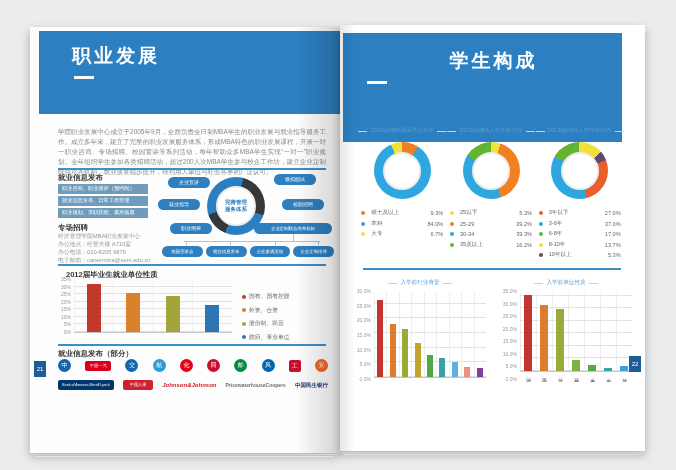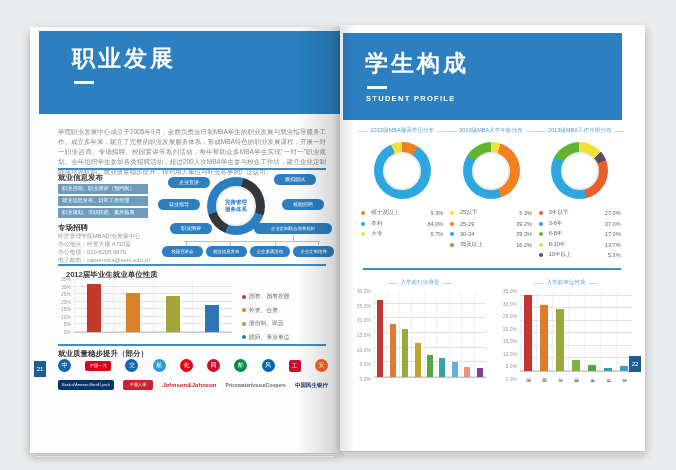--- a/index.html
+++ b/index.html
@@ -6,25 +6,25 @@
   body{font-family:"Liberation Sans","DejaVu Sans",sans-serif;background:#ebeced;}
   #canvas{position:relative;width:676px;height:470px;background:#ebeced;overflow:hidden;}
   .page{position:absolute;background:#fdfdfd;box-shadow:0 4px 9px rgba(0,0,0,.28);}
   #page-left{left:30px;top:27px;width:310px;height:426px;}
   #page-right{left:340px;top:25px;width:305px;height:426px;background:#ffffff;}
   .sheet{position:absolute;height:1px;background:#d5d5d5;}
   .sheet2{background:#e3e3e3;}
   .spine-l{position:absolute;left:296px;top:27px;width:44px;height:426px;background:linear-gradient(to right,rgba(0,0,0,0),rgba(0,0,0,.17));pointer-events:none;}
   .spine-r{position:absolute;left:340px;top:25px;width:15px;height:426px;background:linear-gradient(to right,rgba(0,0,0,.10),rgba(0,0,0,0));pointer-events:none;}
   .band{position:absolute;background:#2c80c2;color:#fff;}
-  .band .tcn{margin:12px 0 0 33px;font-size:23px;font-weight:bold;letter-spacing:3px;}
+  .band .tcn{margin:12px 0 0 33px;font-size:19px;font-weight:bold;letter-spacing:3px;}
   .band .dash{margin:7px 0 0 35px;width:20px;height:3px;background:#fff;opacity:.95;}
   .band .ten{margin:5px 0 0 34px;font-size:7.5px;font-weight:bold;letter-spacing:1.3px;}
   #band-l{left:9px;top:4px;width:301px;height:83px;}
-  #band-r{left:3px;top:8px;width:279px;height:87px;}
+  #band-r{left:3px;top:8px;width:279px;height:109px;text-align:center;}
   #band-r .tcn{margin:15px 0 0 22px;}
   #band-r .dash{margin-left:24px;}
   #band-r .ten{margin-left:23px;}
   .intro{position:absolute;left:28px;top:100px;width:268px;font-size:6.5px;line-height:1.52;color:#8a8a8a;text-align:justify;}
   .hr{position:absolute;left:28px;width:268px;height:2px;background:#3e8ec9;}
   .sec-h{position:absolute;font-size:7.5px;font-weight:bold;color:#3a3a3a;}
   .cbar{position:absolute;left:28px;width:90px;height:9.5px;line-height:9.5px;background:#6f9cbd;color:#fff;font-size:5.2px;padding-left:4px;box-sizing:border-box;white-space:nowrap;overflow:hidden;}
   .cline{position:absolute;left:28px;font-size:5.8px;line-height:1.45;color:#979797;}
   
   .diagram{position:absolute;left:120px;top:144px;width:186px;height:120px;}
@@ -182,21 +182,21 @@
           <span class="dot" style="background: rgb(163, 165, 58);"></span>
           <span>股份制、民营</span>
         </div>
         <div class="lrow">
           <span class="dot" style="background: rgb(46, 117, 181);"></span>
           <span>政府、事业单位</span>
         </div>
       </div>
 
     <div class="hr" style="top:317px"></div>
-    <div class="sec-h" style="left:28px;top:322px">就业质量稳步提升（部分）</div>
+    <div class="sec-h" style="left:28px;top:322px">就业信息发布（部分）</div>
     <div class="logos" id="logos">
         <div class="logo-row">
           <span class="logo-disc" style="background: rgb(21, 101, 174);">中</span>
           <span class="logo-badge" style="background: rgb(214, 0, 28); width: 26px;">中国一汽</span>
           <span class="logo-disc" style="background: rgb(21, 101, 174);">交</span>
           <span class="logo-disc" style="background: rgb(42, 155, 213);">航</span>
           <span class="logo-disc" style="background: rgb(230, 0, 18);">化</span>
           <span class="logo-disc" style="background: rgb(200, 16, 46);">同</span>
           <span class="logo-disc" style="background: rgb(0, 140, 68);">邮</span>
           <span class="logo-disc" style="background: rgb(0, 102, 179);">风</span>
@@ -210,21 +210,20 @@
           <span class="logo-word" style="color: rgb(109, 109, 109); font-size: 5px;">PricewaterhouseCoopers</span>
           <span class="logo-word" style="color: rgb(34, 58, 112); font-size: 5.5px;">中国民生银行</span>
         </div>
       </div>
   </div>
 
   <div class="page" id="page-right">
     <div class="band" id="band-r">
       <div class="tcn">学生构成</div>
       <div class="dash"></div>
-      <div class="ten">STUDENT PROFILE</div>
     </div>
 
     <div class="donut-row">
       <div class="dcol">
         <div class="dtitle">
             <span class="tline"></span>
             <span>2013级MBA最高学历分布</span>
             <span class="tline"></span>
           </div>
         <div class="donut" style="background: conic-gradient(rgb(239, 127, 36) 0%, rgb(239, 127, 36) 9.3%, rgb(46, 167, 224) 9.3%, rgb(46, 167, 224) 93.3%, rgb(242, 225, 58) 93.3%, rgb(242, 225, 58) 100%);">

